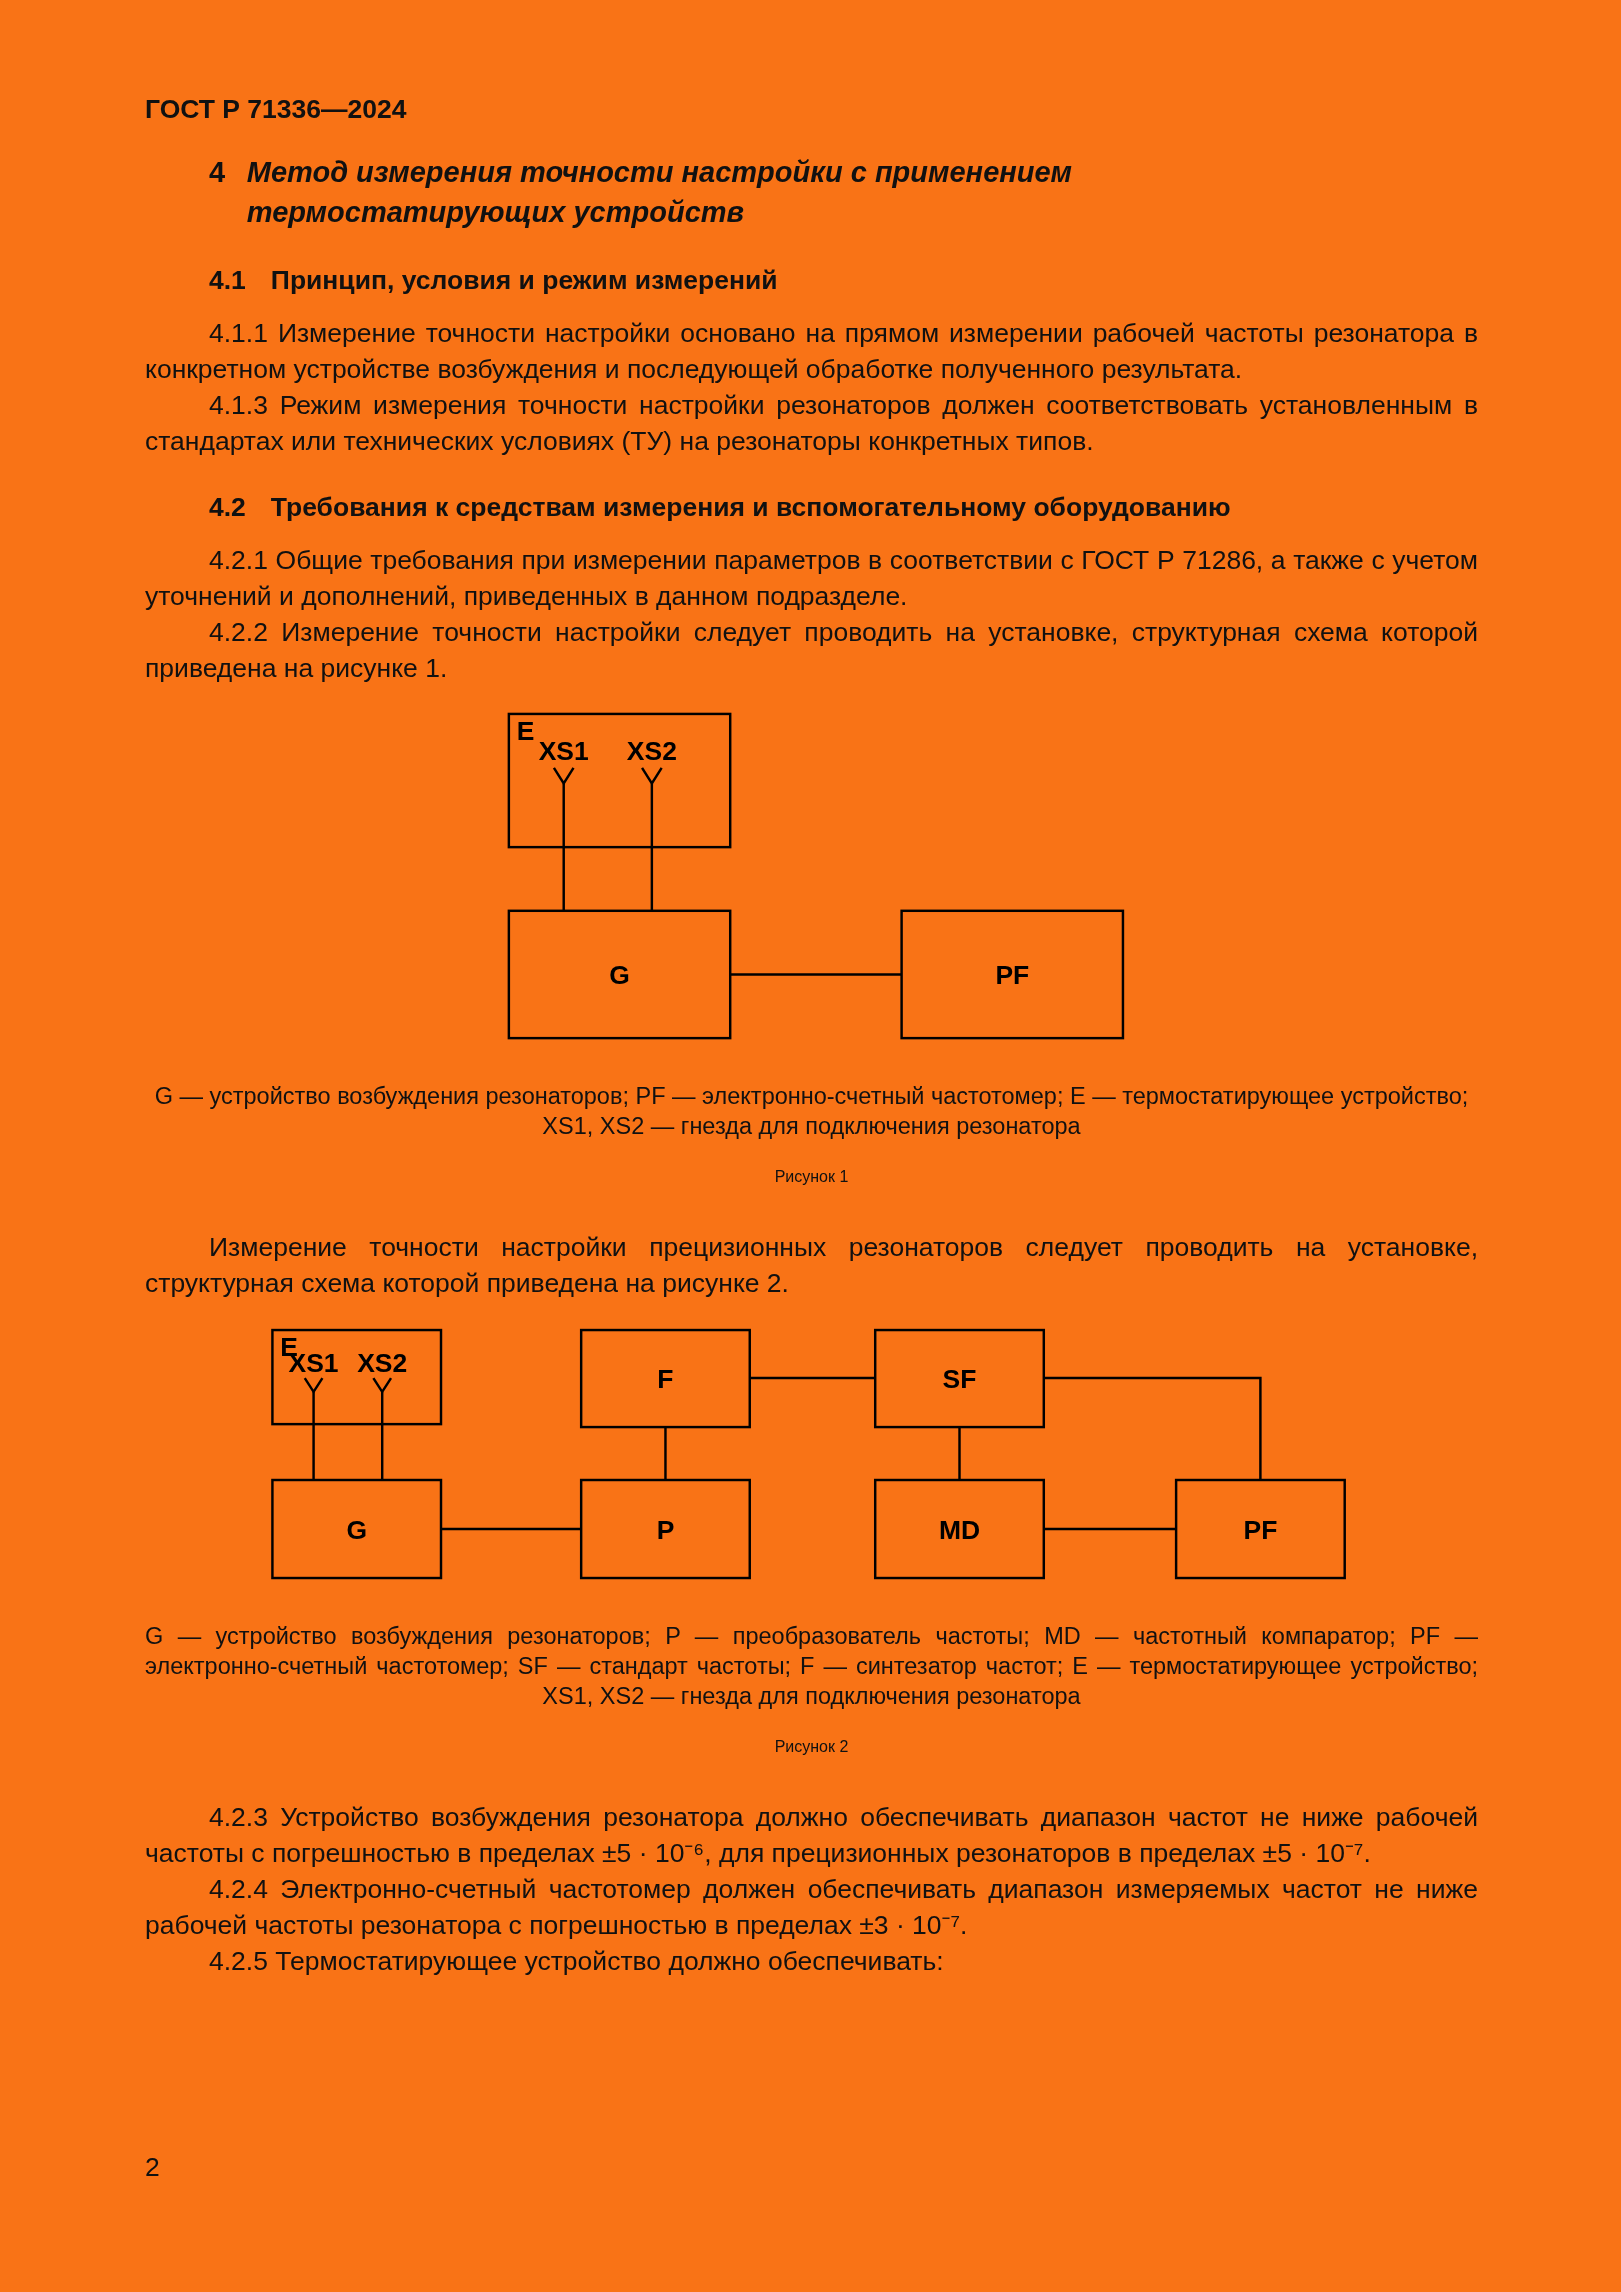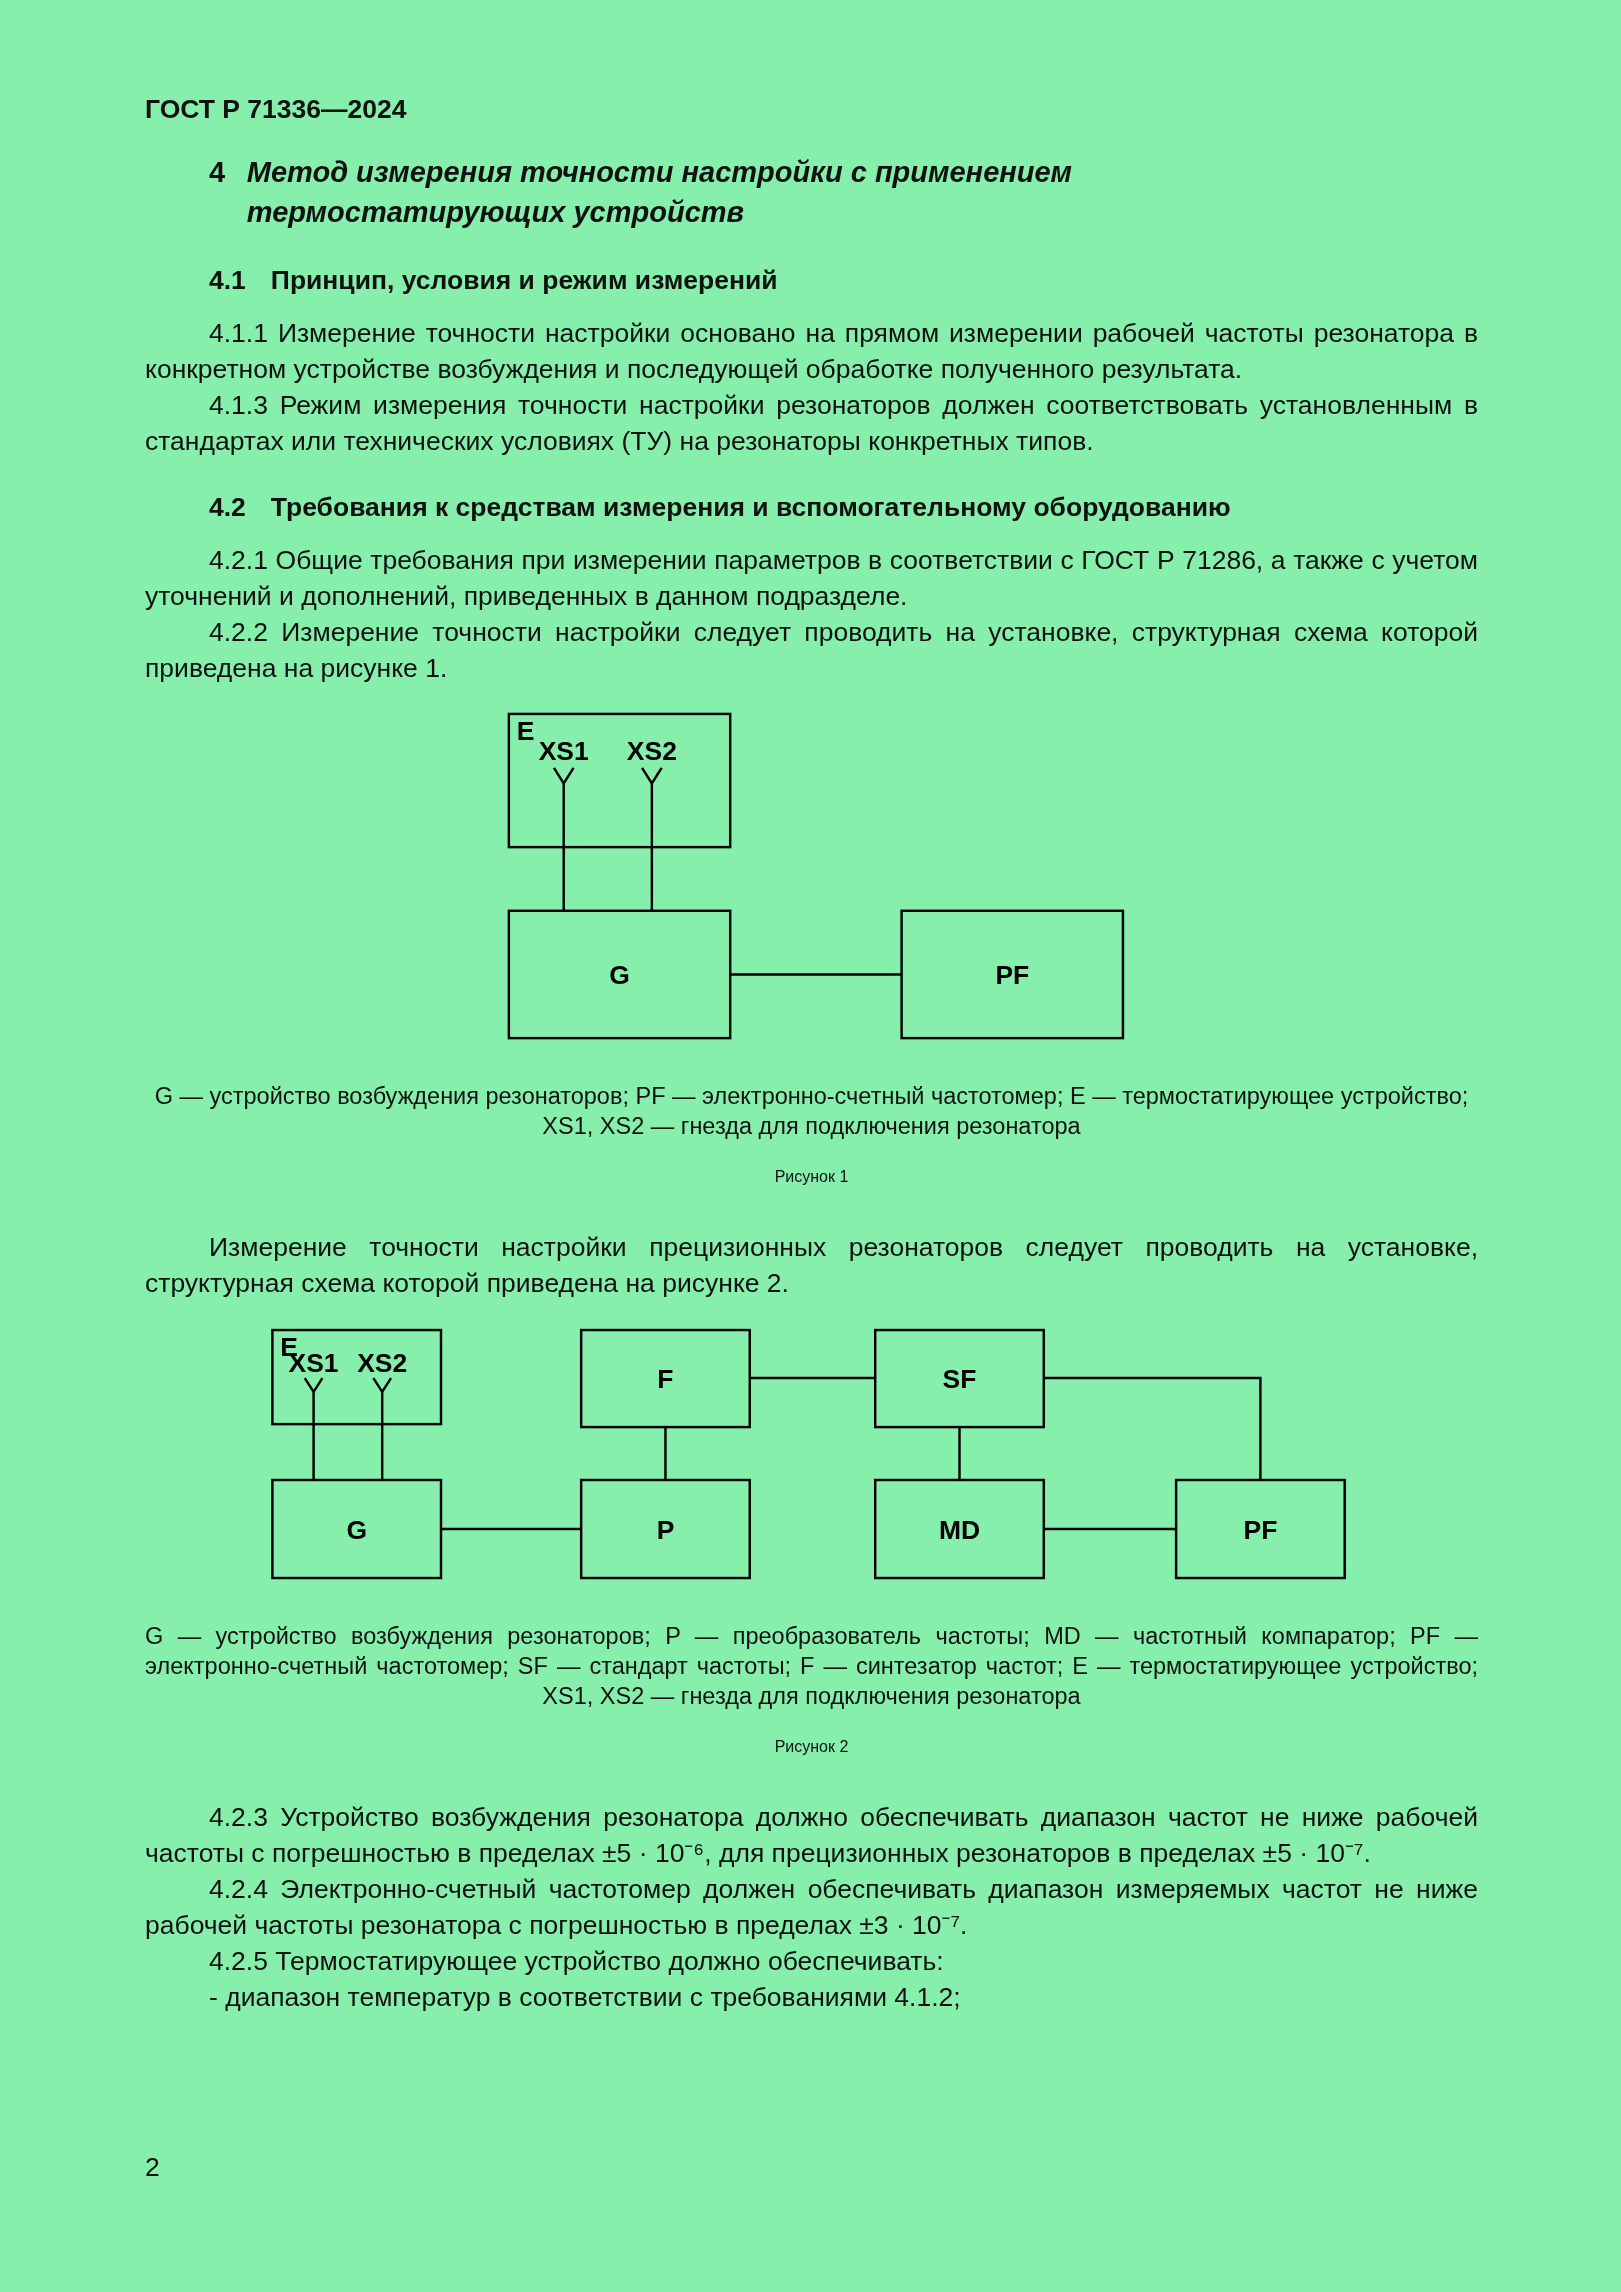--- a/index.html
+++ b/index.html
@@ -1,19 +1,19 @@
 <!DOCTYPE html>
 <html><head>
 <meta charset="utf-8">
 <style>
   html,body{margin:0;padding:0;background:#e8e8e8;}
   .page{
     position:relative;
     width:1621px;height:2293px;
-    background:#86efac;
+    background:#f97316;
     font-family:"Liberation Sans", sans-serif;
     color:#111;
     overflow:hidden;
     margin:0 auto;
   }
   .inner{padding:94px 143px 0 145px;width:1333px;box-sizing:content-box;}
   .doc-code{font-size:26.5px;font-weight:bold;margin:0 0 21.6px 0;}
   .h-section{
     display:flex;gap:21.6px;
     padding-left:64px;
@@ -146,19 +146,18 @@
       </svg>
       <p class="fig-caption justified">G — устройство возбуждения резонаторов; P — преобразователь частоты; MD — частотный компаратор; PF — электронно-счетный частотомер; SF — стандарт частоты; F — синтезатор частот; E — термостатирующее устройство; XS1, XS2 — гнезда для подключения резонатора</p>
       <p class="fig-title">Рисунок 2</p>
     </div>
 
     <div class="spacer-lg"></div>
 
     <p class="para">4.2.3 Устройство возбуждения резонатора должно обеспечивать диапазон частот не ниже рабочей частоты с погрешностью в пределах ±5 · 10⁻⁶, для прецизионных резонаторов в пределах ±5 · 10⁻⁷.</p>
     <p class="para">4.2.4 Электронно-счетный частотомер должен обеспечивать диапазон измеряемых частот не ниже рабочей частоты резонатора с погрешностью в пределах ±3 · 10⁻⁷.</p>
     <p class="para">4.2.5 Термостатирующее устройство должно обеспечивать:</p>
-    <p class="para">- диапазон температур в соответствии с требованиями 4.1.2;</p>
 
   </div>
 
   <div class="page-number">2</div>
 </div>
 
 
 </body></html>

